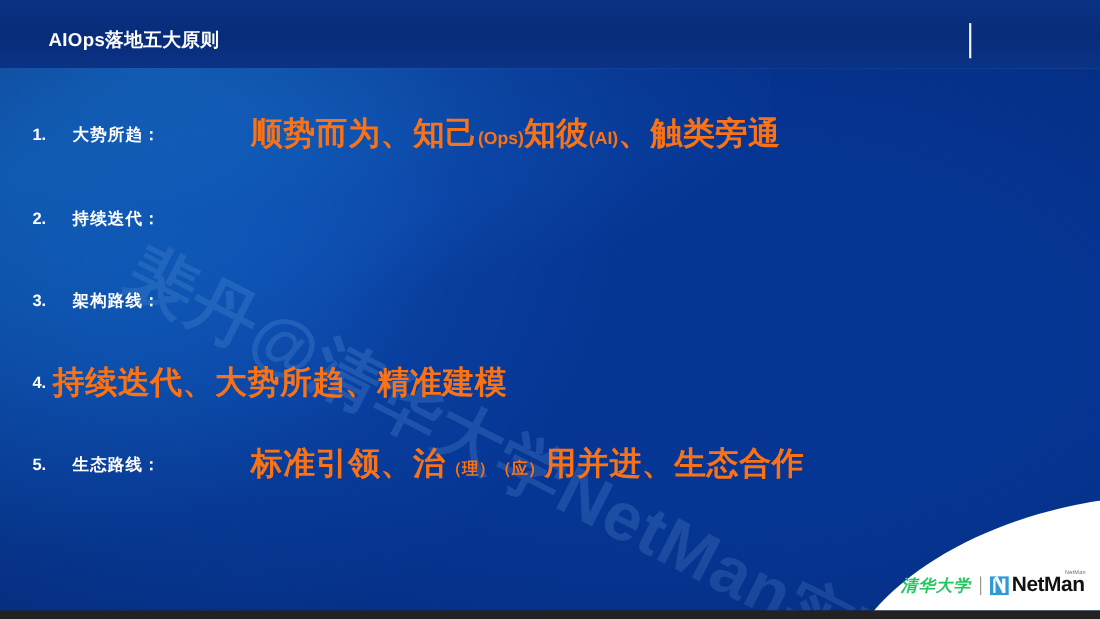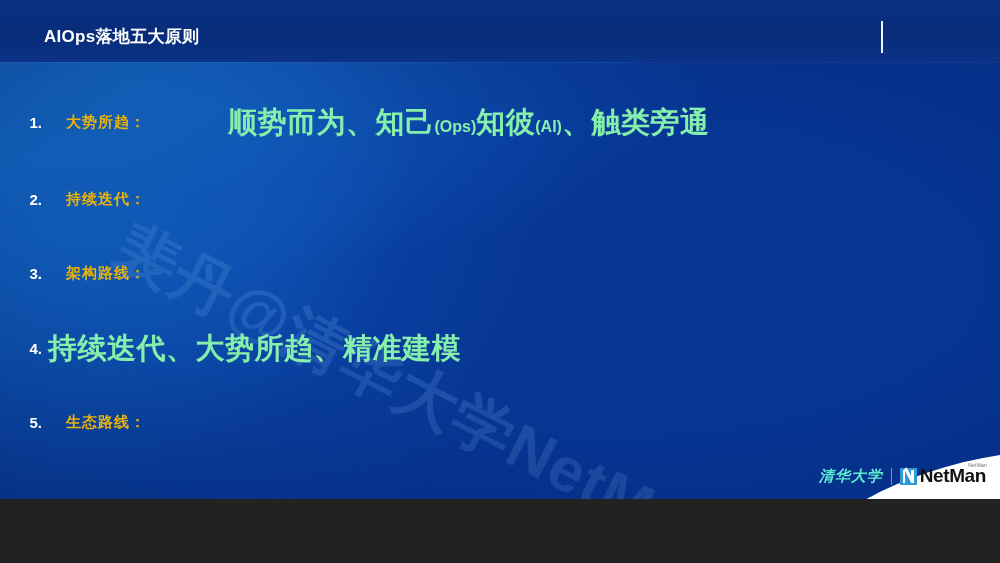--- a/index.html
+++ b/index.html
@@ -3,21 +3,21 @@
 <meta charset="utf-8">
 <style>
   html, body {
     margin: 0;
     padding: 0;
     background: #222;
   }
   #slide {
     position: relative;
     width: 1000px;
-    height: 499px;
+    height: 555px;
     overflow: hidden;
     font-family: "Liberation Sans", "DejaVu Sans", sans-serif;
     background: #063593;
   }
 
   
   .bg-base {
     position: absolute;
     inset: 0;
     background: #063593;
@@ -129,30 +129,30 @@
     font-size: 15px;
     font-weight: bold;
     color: #ffffff;
   }
   .row-label {
     width: 180px;
     flex: 0 0 180px;
     padding-left: 18px;
     font-size: 15px;
     font-weight: bold;
-    color: #eab308;
+    color: #ffffff;
     letter-spacing: 1px;
     white-space: nowrap;
     box-sizing: border-box;
   }
   .row-value {
     flex: 1 1 auto;
     font-size: 29px;
     font-weight: bold;
-    color: #86efac;
+    color: #f97316;
     white-space: nowrap;
     line-height: 1;
     letter-spacing: 0.5px;
   }
   .row-value .sub {
     font-size: 16px;
     font-weight: bold;
     vertical-align: baseline;
     letter-spacing: 0;
   }
@@ -183,21 +183,21 @@
     right: 14px;
     bottom: 12px;
     display: flex;
     align-items: center;
     gap: 8px;
   }
   .logo-tsinghua {
     font-family: "Liberation Serif", "DejaVu Serif", serif;
     font-size: 15px;
     font-weight: bold;
-    color: #5eead4;
+    color: #22c55e;
     letter-spacing: 1px;
     font-style: italic;
     white-space: nowrap;
   }
   .logo-divider {
     width: 1px;
     height: 17px;
     background: #8d8d8d;
   }
   .netman-wrap {
@@ -294,20 +294,21 @@
     </div>
 
     <div class="row" id="row-4">
       <div class="row-num">4.</div>
       <div class="row-value"><span>持续迭代、大势所趋、精准建模</span></div>
     </div>
 
     <div class="row" id="row-5">
       <div class="row-num">5.</div>
       <div class="row-label">生态路线：</div>
+      <div class="row-value"><span>标准引领、治</span><span class="sub-cjk">（理）</span><span class="sub-cjk">（应）</span><span>用并进、生态合作</span></div>
     </div>
 
   </div>
 
   <svg class="footer-curve" viewBox="0 0 300 108" preserveAspectRatio="none">
     <path d="M 300 0 C 210 14, 130 54, 88 108 L 300 108 Z" fill="#ffffff"></path>
   </svg>
 
   <div class="footer-logos">
     <span class="logo-tsinghua">清华大学</span>

